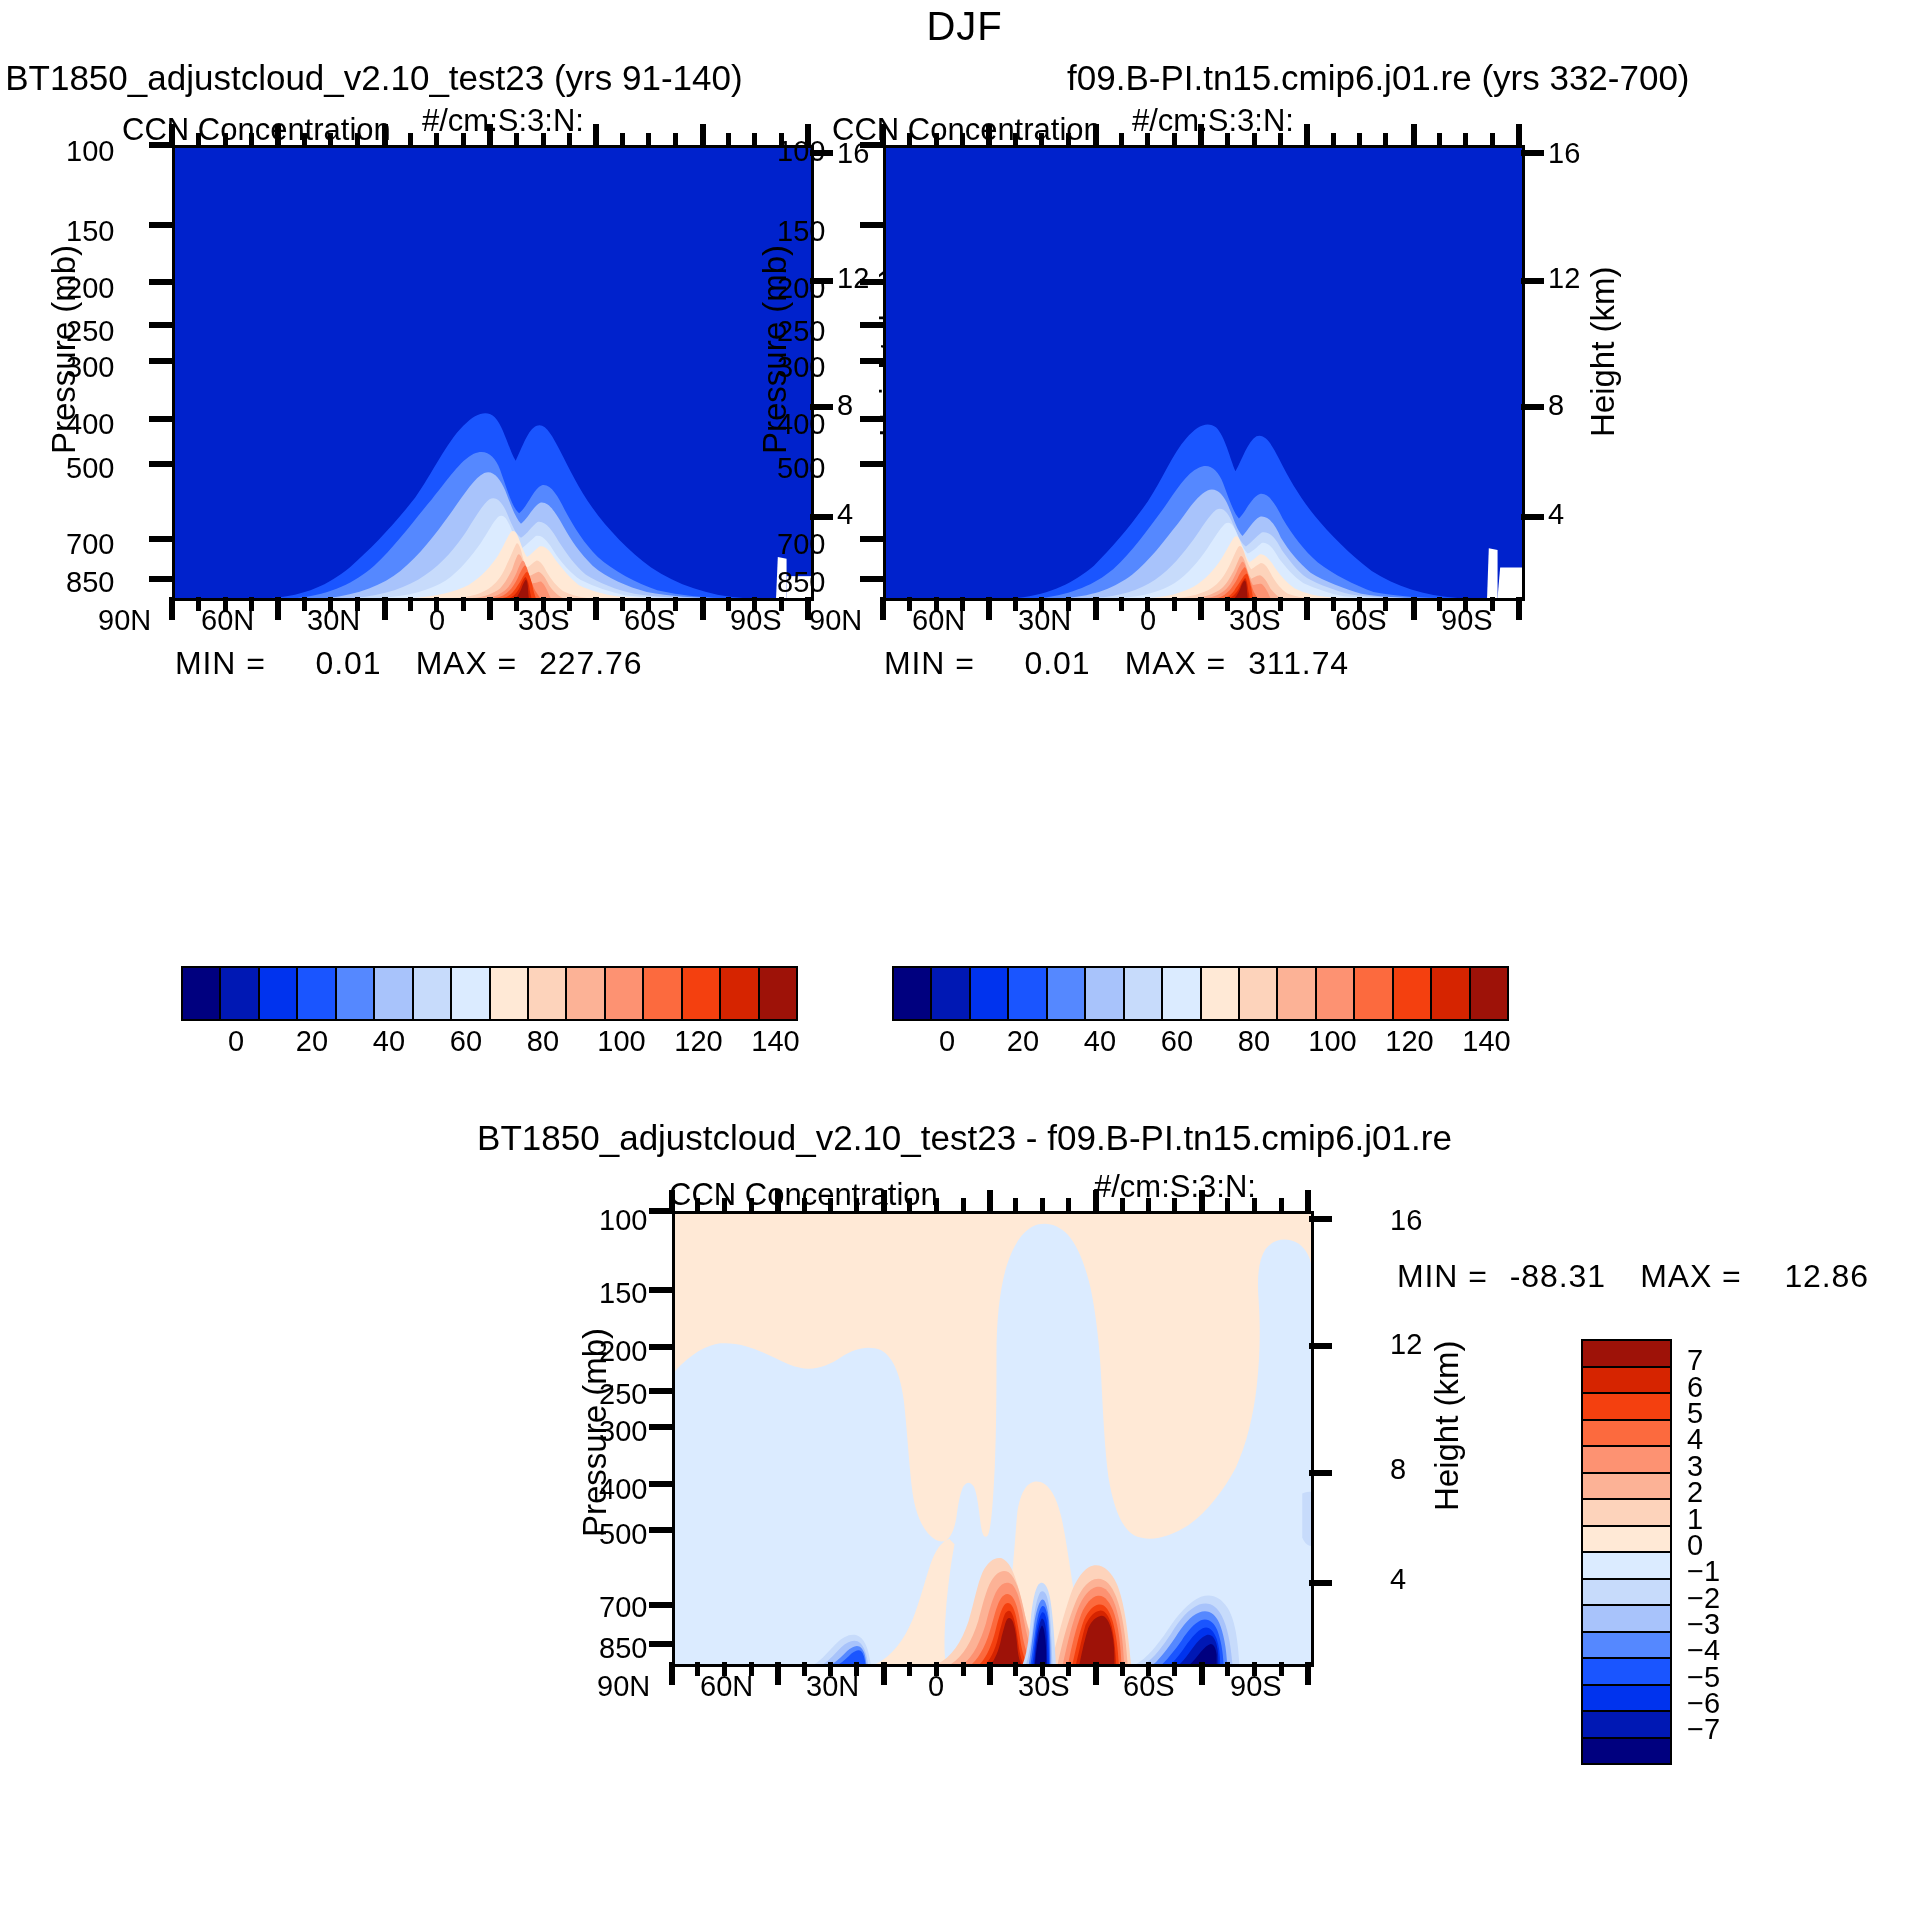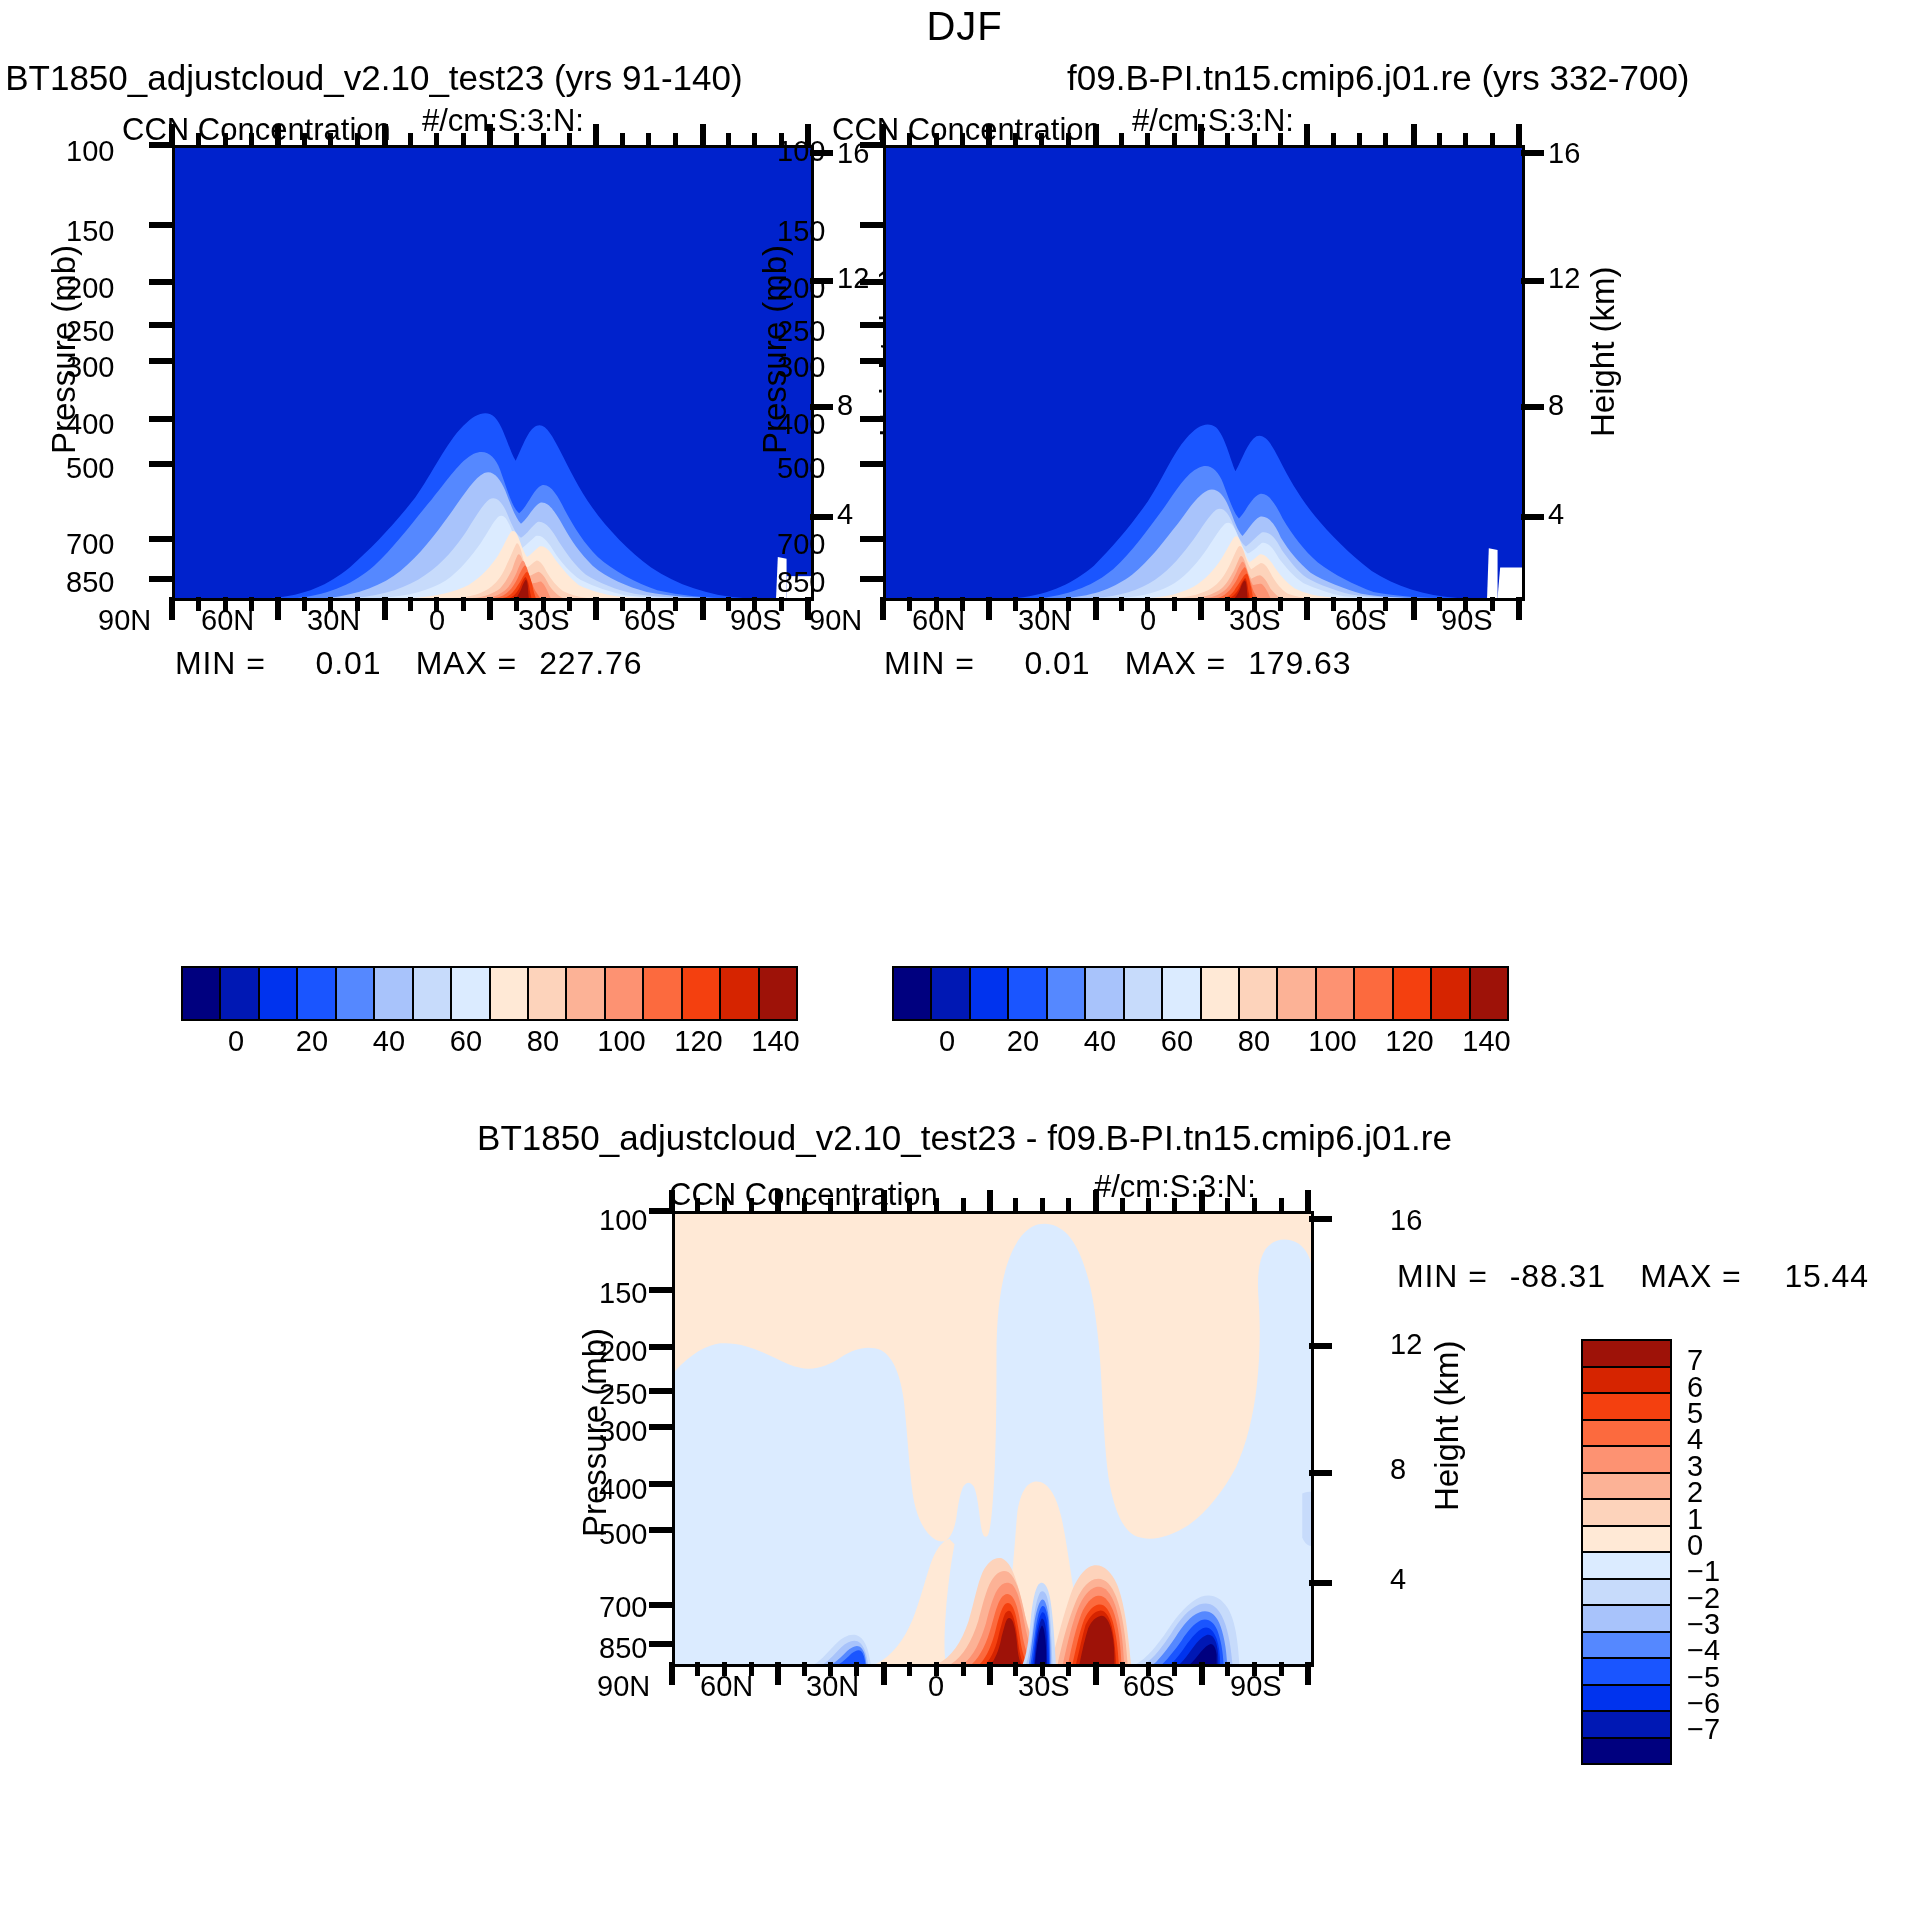--- a/index.html
+++ b/index.html
@@ -227,21 +227,21 @@
 <div class="abs ticklab" style="left:1018px;top:604px;">30N</div>
 <div class="abs ticklab" style="left:1140px;top:604px;">0</div>
 <div class="abs ticklab" style="left:1229px;top:604px;">30S</div>
 <div class="abs ticklab" style="left:1335px;top:604px;">60S</div>
 <div class="abs ticklab" style="left:1441px;top:604px;">90S</div>
 
 <div class="abs minmax" style="left:884px;top:645px;">
   <span>MIN =</span>
   <span style="display:inline-block;width:40px;"></span><span>0.01</span>
   <span style="display:inline-block;width:24.5px;"></span><span>MAX =</span>
-  <span style="display:inline-block;width:12.2px;"></span><span>179.63</span>
+  <span style="display:inline-block;width:12.2px;"></span><span>311.74</span>
 </div>
 
 <div class="cbar" id="cbTR" style="left:892px;top:966px;width:613px;height:51px;">
     <i style="background: rgb(0, 0, 127);"></i>
     <i style="background: rgb(0, 24, 180);"></i>
     <i style="background: rgb(0, 51, 238);"></i>
     <i style="background: rgb(26, 85, 255);"></i>
     <i style="background: rgb(85, 136, 255);"></i>
     <i style="background: rgb(168, 195, 251);"></i>
     <i style="background: rgb(199, 219, 251);"></i>
@@ -383,21 +383,21 @@
 <div class="abs ticklab" style="left:806px;top:1670px;">30N</div>
 <div class="abs ticklab" style="left:928px;top:1670px;">0</div>
 <div class="abs ticklab" style="left:1018px;top:1670px;">30S</div>
 <div class="abs ticklab" style="left:1123px;top:1670px;">60S</div>
 <div class="abs ticklab" style="left:1230px;top:1670px;">90S</div>
 
 <div class="abs minmax" style="left:1397px;top:1258px;">
   <span>MIN =</span>
   <span style="display:inline-block;width:12.2px;"></span><span>-88.31</span>
   <span style="display:inline-block;width:24.5px;"></span><span>MAX =</span>
-  <span style="display:inline-block;width:33px;"></span><span>15.44</span>
+  <span style="display:inline-block;width:33px;"></span><span>12.86</span>
 </div>
 
 <div class="vbar" id="cbD" style="left:1581px;top:1339px;width:87px;height:422px;">
     <i style="background: rgb(158, 18, 8);"></i>
     <i style="background: rgb(214, 36, 0);"></i>
     <i style="background: rgb(244, 64, 15);"></i>
     <i style="background: rgb(252, 106, 62);"></i>
     <i style="background: rgb(253, 146, 114);"></i>
     <i style="background: rgb(252, 178, 150);"></i>
     <i style="background: rgb(253, 211, 187);"></i>

